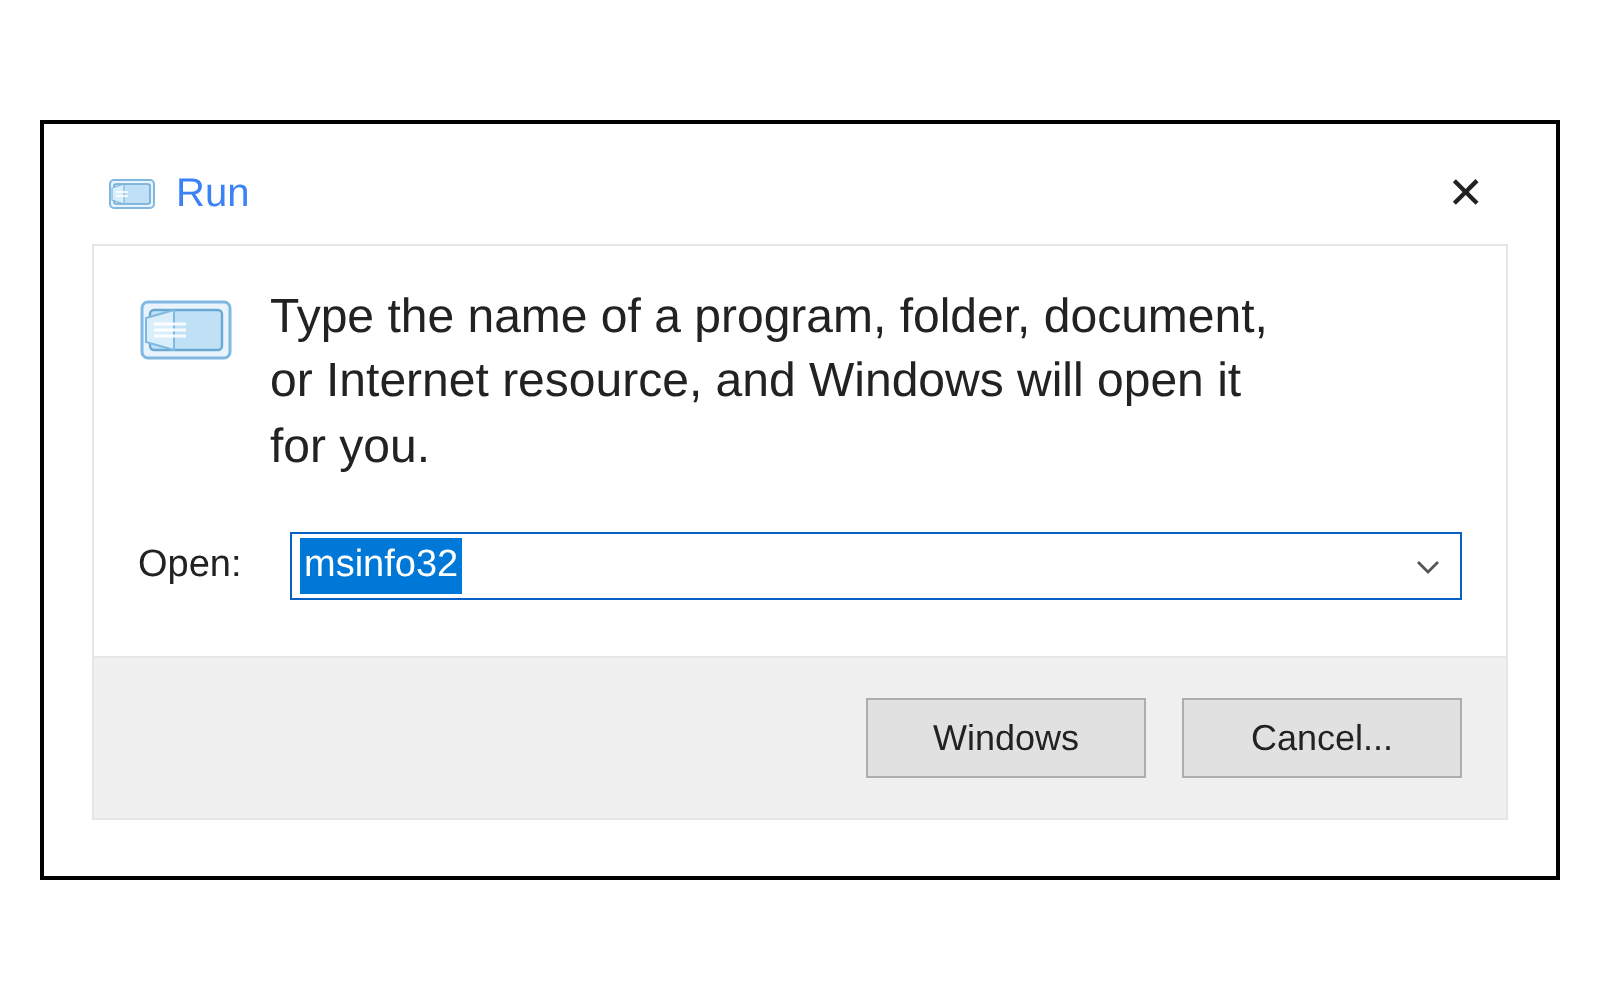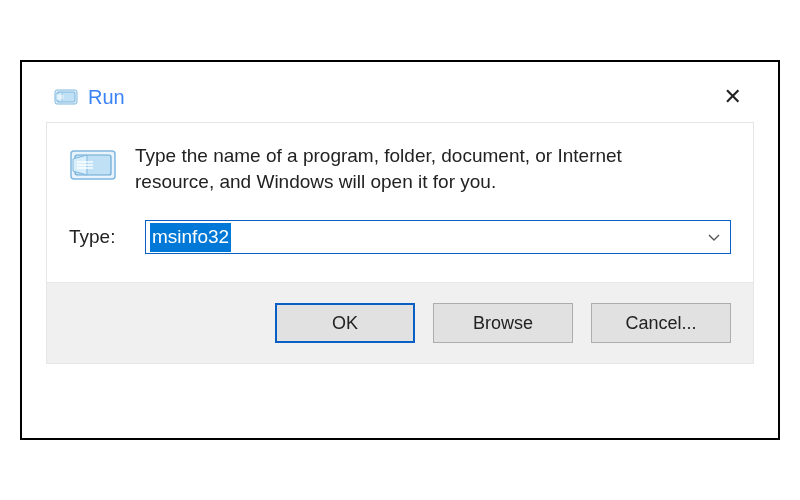--- a/index.html
+++ b/index.html
@@ -49,21 +49,21 @@
       border: 1px solid #e6e6e6;
       padding: 20px 22px 28px 22px;
     }
     .desc-row {
       display: flex;
       align-items: flex-start;
       gap: 18px;
       margin-bottom: 26px;
     }
     .desc-text {
-      font-size: 19px;
+      font-size: 24px;
       color: #222;
       line-height: 1.35;
       max-width: 520px;
     }
     .open-row {
       display: flex;
       align-items: center;
       gap: 18px;
     }
     .open-label {
@@ -164,32 +164,31 @@
         <svg viewBox="0 0 48 40">
           <rect x="2" y="6" width="44" height="28" rx="3" fill="#e8f3fb" stroke="#7fb8e0" stroke-width="1.5"></rect>
           <rect x="6" y="10" width="36" height="20" rx="2" fill="#bfe0f5" stroke="#6aa8d4" stroke-width="1.2"></rect>
           <path d="M4 14 L18 10 L18 30 L4 26 Z" fill="#d9eefb" stroke="#7fb8e0" stroke-width="1"></path>
           <path d="M8 17 L24 17 M8 20 L24 20 M8 23 L24 23" stroke="#ffffff" stroke-width="1.5" opacity="0.9"></path>
         </svg>
       </span>
       <div class="desc-text">Type the name of a program, folder, document, or Internet resource, and Windows will open it for you.</div>
     </div>
     <div class="open-row">
-      <span class="open-label">Type:</span>
+      <span class="open-label">Open:</span>
       <div class="combo">
         <div class="combo-input-wrap">
           <span class="combo-selected">msinfo32</span>
         </div>
         <span class="combo-caret">
           <svg width="12" height="8" viewBox="0 0 12 8">
               <path d="M1 1 L6 6 L11 1" fill="none" stroke="#555" stroke-width="1.4"></path>
             </svg>
         </span>
       </div>
     </div>
   </div>
 
   <div class="button-bar">
-    <div class="btn btn-default">OK</div>
-    <div class="btn">Browse</div>
+    <div class="btn">Windows</div>
     <div class="btn">Cancel...</div>
   </div>
 </div>
 
 </body></html>

